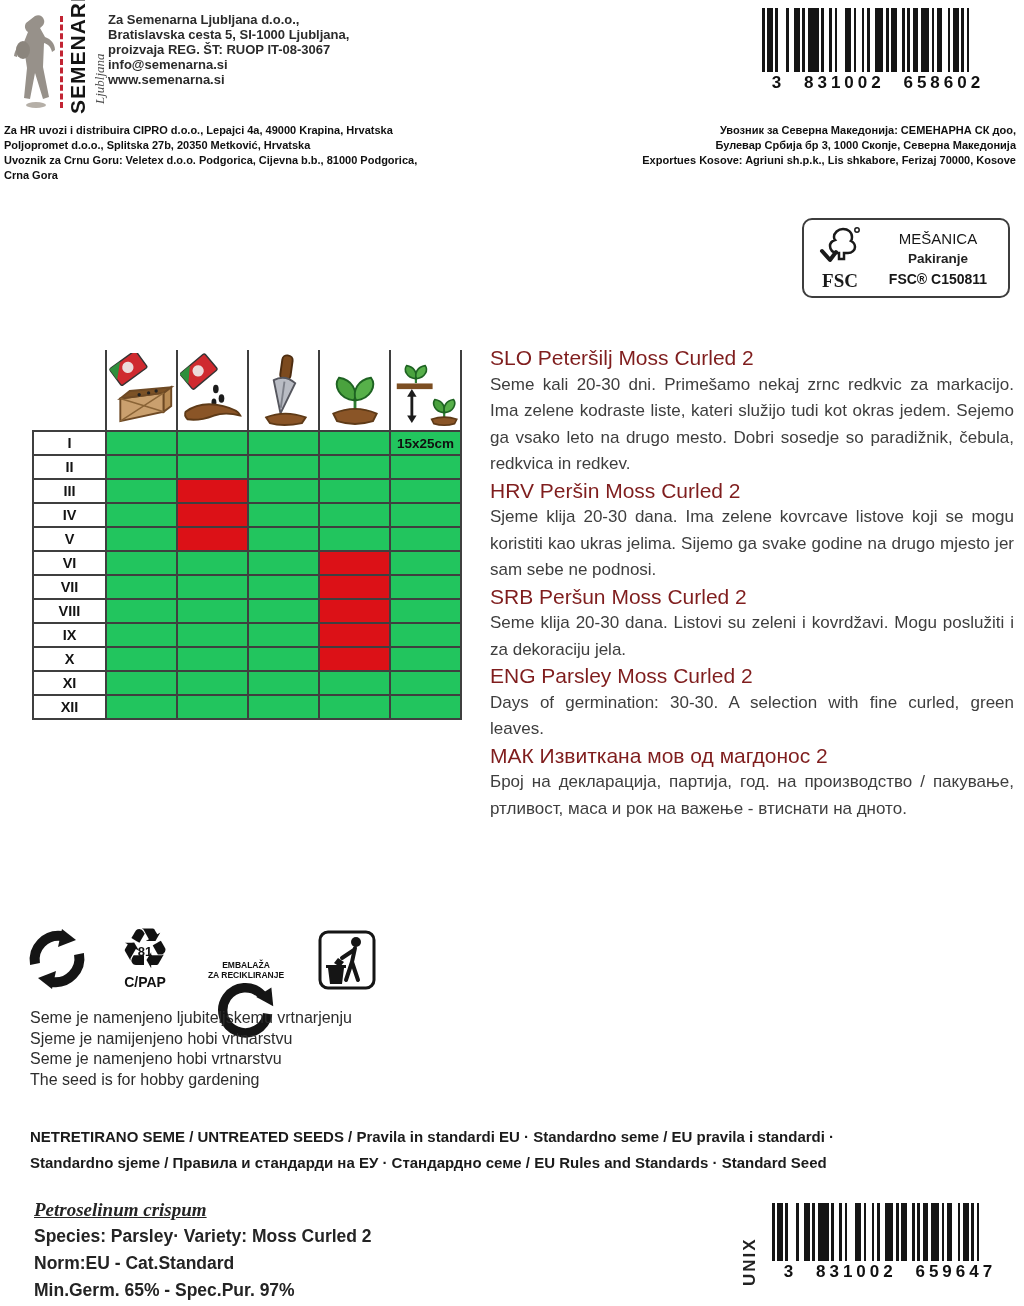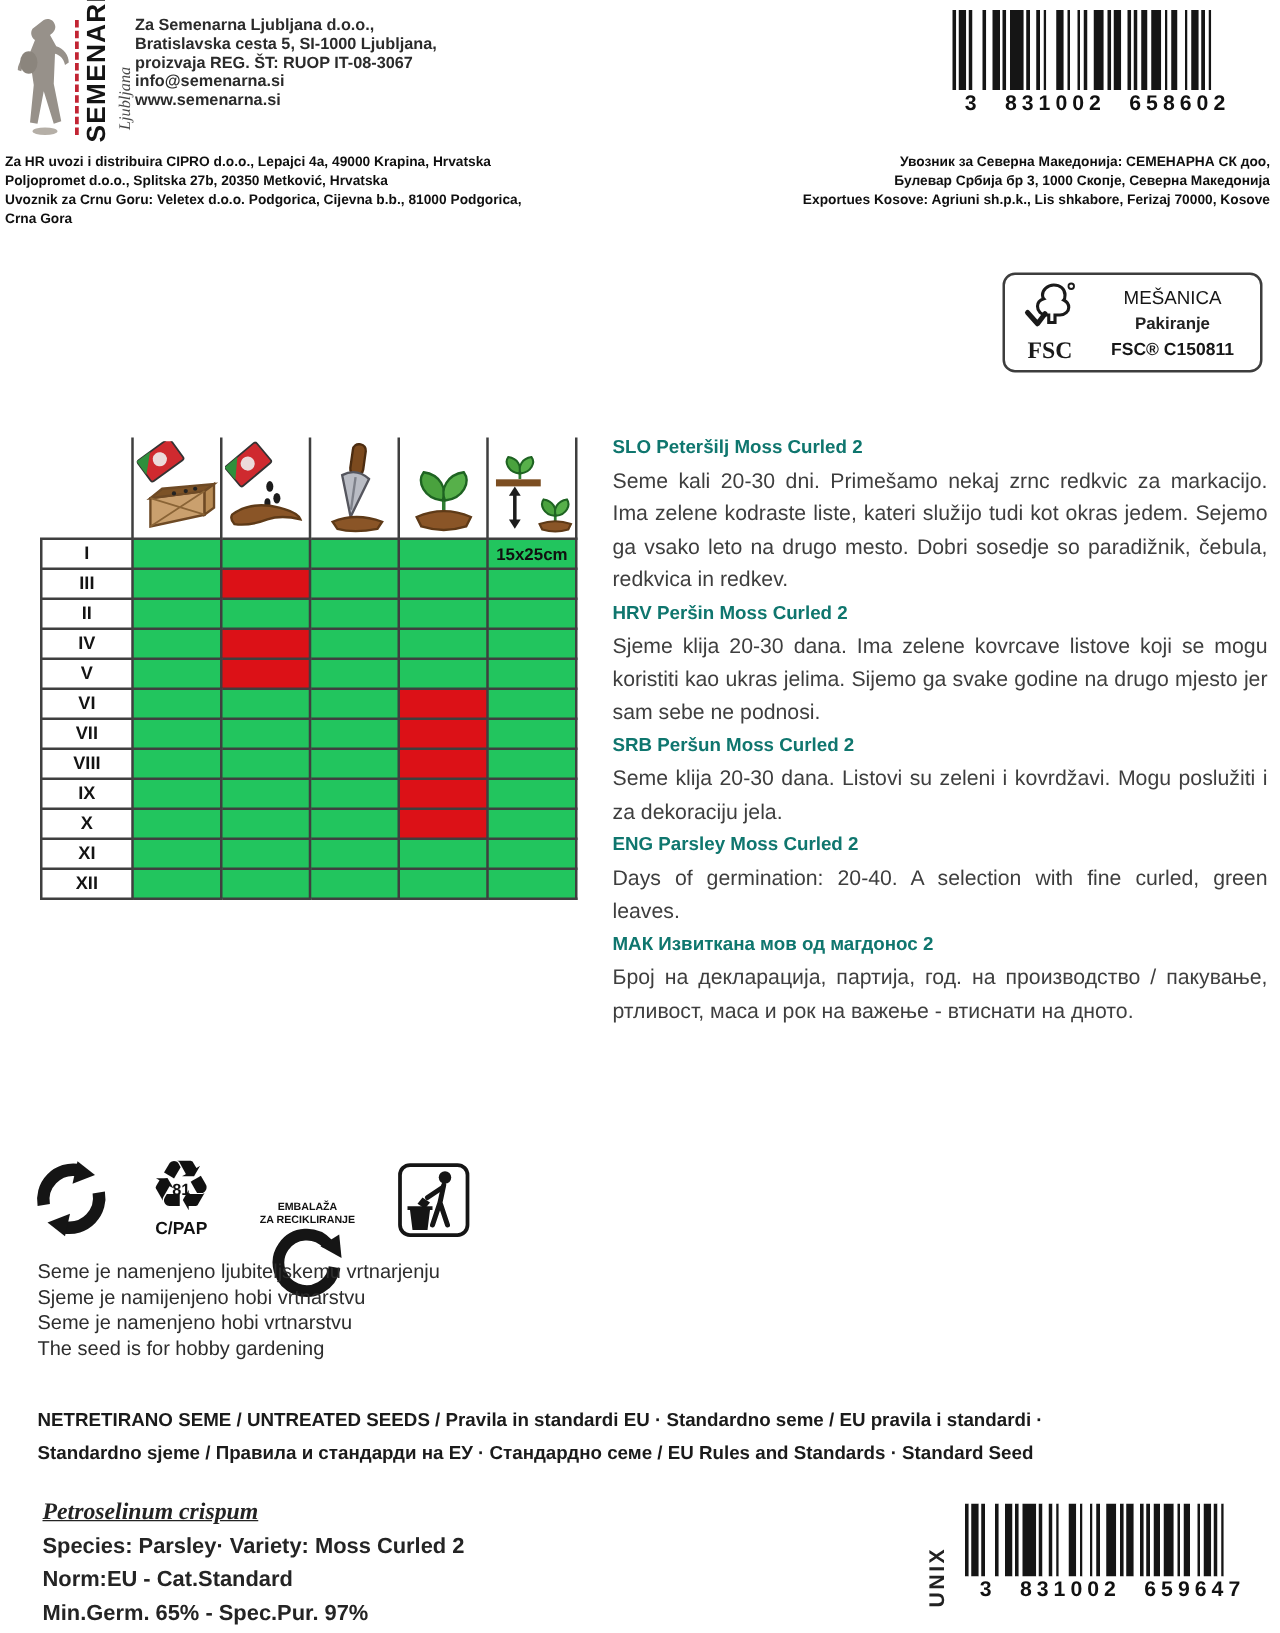--- a/index.html
+++ b/index.html
@@ -52,21 +52,21 @@
                      vertical-align:bottom;text-align:center;}
   .calendar thead td.head-label{border-left:none;background:#fff;}
   .calendar tbody td{border:2px solid #3f3f3f;height:22px;}
   .month-label{width:71px;background:#fff;font-weight:700;font-size:14.5px;text-align:center;color:#141414;}
   .cal-cell{width:69px;background:#22c55e;font-size:13.5px;font-weight:700;text-align:center;color:#101010;}
   .cal-cell.red{background:#dc1117;}
   .icon-cell svg{display:block;margin:0 auto 1px auto;}
 
   
   .desc-col{position:absolute;left:490px;top:345px;width:524px;}
-  .desc-title{font-size:15px;font-weight:700;color:#0f766e;line-height:26.5px;}
+  .desc-title{font-size:21px;font-weight:400;color:#7f1d1d;line-height:26.5px;}
   .desc-body{font-size:17px;color:#3e3e3e;line-height:26.5px;margin:0;text-align:justify;}
 
   
   .recycling{position:absolute;left:24px;top:912px;display:flex;align-items:flex-start;}
   .recy-item{text-align:center;margin-top:48px;}
   .green-dot{margin-top:14px;}
   .cpap{width:74px;margin-left:18px;position:relative;margin-top:8px;}
   .cpap-sym{font-size:56px;line-height:58px;color:#111;}
   .cpap-num{position:absolute;top:24px;left:0;right:0;font-size:13px;font-weight:700;color:#111;}
   .cpap-code{font-size:14px;font-weight:700;color:#111;margin-top:-4px;}
@@ -271,31 +271,31 @@
     <tbody>
         <tr>
           <td class="month-label">I</td>
           <td class="cal-cell"></td>
           <td class="cal-cell"></td>
           <td class="cal-cell"></td>
           <td class="cal-cell"></td>
           <td class="cal-cell">15x25cm</td>
         </tr>
         <tr>
+          <td class="month-label">II</td>
+          <td class="cal-cell"></td>
+          <td class="cal-cell"></td>
+          <td class="cal-cell"></td>
+          <td class="cal-cell"></td>
+          <td class="cal-cell"></td>
+        </tr>
+        <tr>
           <td class="month-label">III</td>
           <td class="cal-cell"></td>
           <td class="cal-cell red"></td>
-          <td class="cal-cell"></td>
-          <td class="cal-cell"></td>
-          <td class="cal-cell"></td>
-        </tr>
-        <tr>
-          <td class="month-label">II</td>
-          <td class="cal-cell"></td>
-          <td class="cal-cell"></td>
           <td class="cal-cell"></td>
           <td class="cal-cell"></td>
           <td class="cal-cell"></td>
         </tr>
         <tr>
           <td class="month-label">IV</td>
           <td class="cal-cell"></td>
           <td class="cal-cell red"></td>
           <td class="cal-cell"></td>
           <td class="cal-cell"></td>
@@ -376,21 +376,21 @@
     <div>
       <div class="desc-title">HRV Peršin Moss Curled 2</div>
       <p class="desc-body">Sjeme klija 20-30 dana. Ima zelene kovrcave listove koji se mogu koristiti kao ukras jelima. Sijemo ga svake godine na drugo mjesto jer sam sebe ne podnosi.</p>
     </div>
     <div>
       <div class="desc-title">SRB Peršun Moss Curled 2</div>
       <p class="desc-body">Seme klija 20-30 dana. Listovi su zeleni i kovrdžavi. Mogu poslužiti i za dekoraciju jela.</p>
     </div>
     <div>
       <div class="desc-title">ENG Parsley Moss Curled 2</div>
-      <p class="desc-body">Days of germination: 20-40. A selection with fine curled, green leaves.</p>
+      <p class="desc-body">Days of germination: 30-30. A selection with fine curled, green leaves.</p>
     </div>
     <div>
       <div class="desc-title">МАК Извиткана мов од магдонос 2</div>
       <p class="desc-body">Број на декларација, партија, год. на производство / пакување, ртливост, маса и рок на важење - втиснати на дното.</p>
     </div>
   </div>
 
   <div class="recycling">
     <svg class="green-dot" width="66" height="66" viewBox="0 0 66 66">
       <path d="M11 38 A24 24 0 0 1 38 10" fill="none" stroke="#151515" stroke-width="10"></path>

